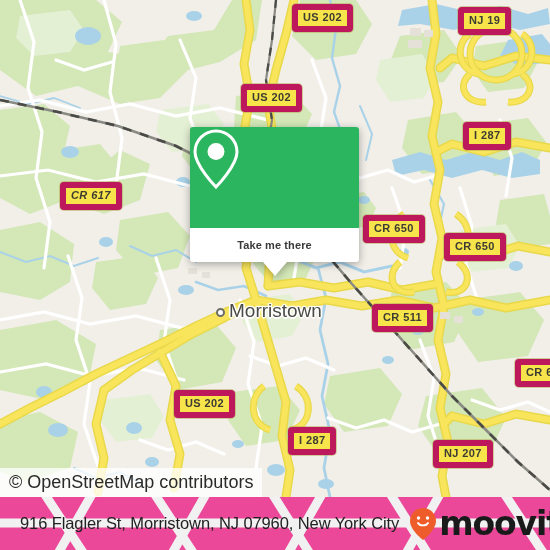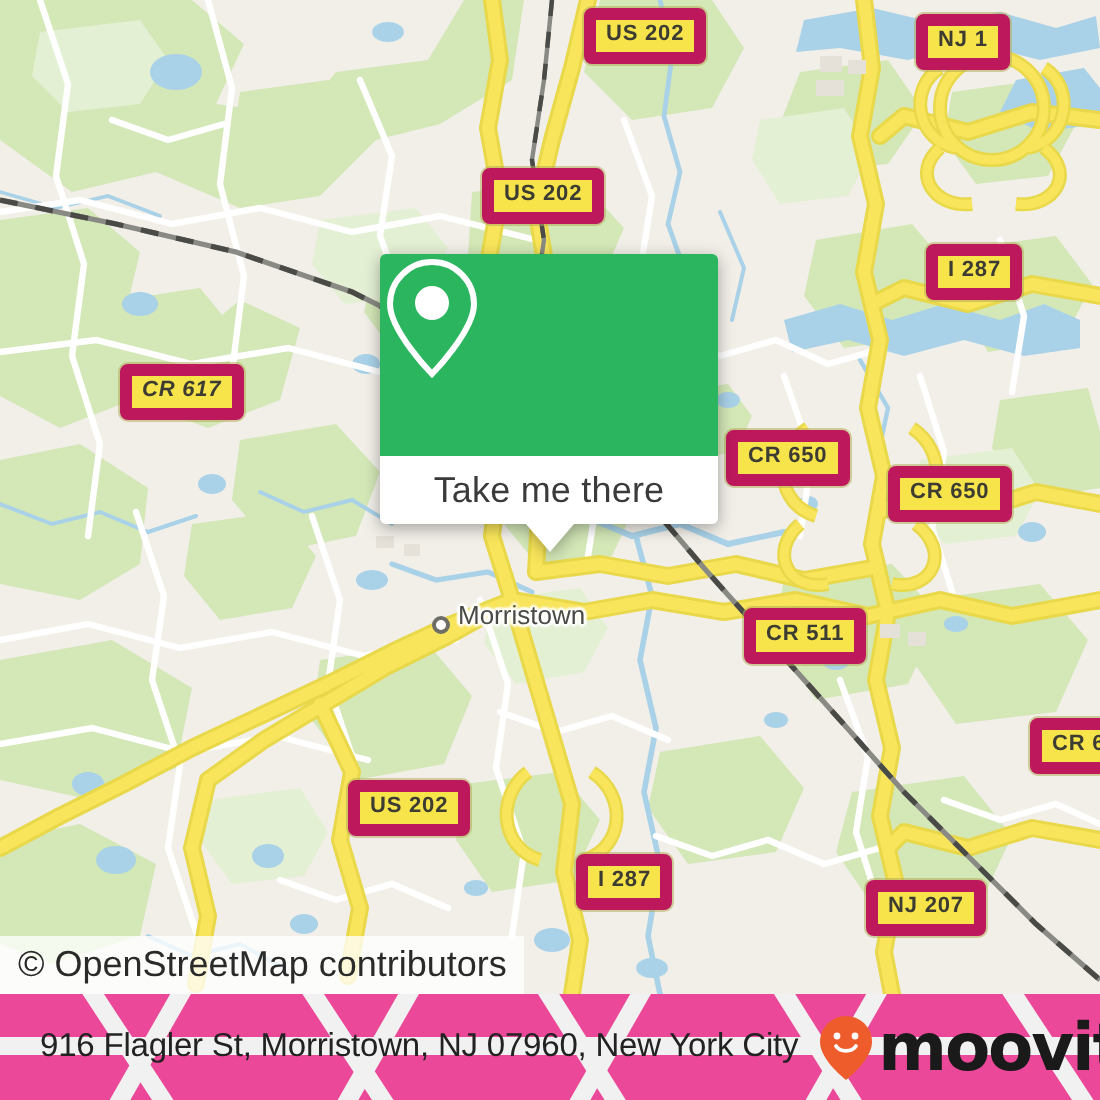--- a/index.html
+++ b/index.html
@@ -31,21 +31,21 @@
     line-height:13px;
     white-space:nowrap;
     box-shadow:0 0 0 1px rgba(180,170,90,.55);
     font-family:"Liberation Sans","DejaVu Sans",sans-serif;
   }
 
   
   .place{
     position:absolute;
     color:#4a4a46;
-    font-size:13px;
+    font-size:19px;
     white-space:nowrap;
     text-shadow:
       1.5px 0 1px #fff,-1.5px 0 1px #fff,0 1.5px 1px #fff,0 -1.5px 1px #fff,
       1px 1px 1px #fff,-1px 1px 1px #fff,1px -1px 1px #fff,-1px -1px 1px #fff;
   }
   .place-dot{
     position:absolute;
     width:9px;height:9px;border-radius:50%;
     background:#fff;border:2px solid #6e6e66;
     box-sizing:border-box;
@@ -60,21 +60,21 @@
     height:101px;background:#2bb55f;
     border-radius:3px 3px 0 0;
     display:flex;align-items:center;justify-content:center;
   }
   #popup-foot{
     height:34px;background:#fff;
     border-radius:0 0 3px 3px;
     display:flex;align-items:center;justify-content:center;
   }
   #popup-foot span{
-    color:#3a3a3a;font-size:18px;letter-spacing:.1px;
+    color:#3a3a3a;font-size:11px;letter-spacing:.1px;font-weight:bold;
   }
   #popup-tail{
     position:absolute;left:50%;top:135px;margin-left:-12px;
     width:0;height:0;
     border-left:12px solid transparent;
     border-right:12px solid transparent;
     border-top:14px solid #fff;
   }
 
   
@@ -322,21 +322,21 @@
           <rect x="202" y="272" width="8" height="6"></rect>
         </g>
       </g>
     </svg>
 
     <div class="place-dot" style="left:216px;top:308px;"></div>
     <div class="place" style="left:229px;top:300px;">Morristown</div>
 
     <div id="shields">
         <div class="shield" style="left: 292px; top: 4px;">US 202</div>
-        <div class="shield" style="left: 458px; top: 7px;">NJ 1</div>
+        <div class="shield" style="left: 458px; top: 7px;">NJ 19</div>
         <div class="shield" style="left: 241px; top: 84px;">US 202</div>
         <div class="shield" style="left: 463px; top: 122px;">I 287</div>
         <div class="shield" style="left: 60px; top: 182px; font-style: italic;">CR 617</div>
         <div class="shield" style="left: 363px; top: 215px;">CR 650</div>
         <div class="shield" style="left: 444px; top: 233px;">CR 650</div>
         <div class="shield" style="left: 372px; top: 304px;">CR 511</div>
         <div class="shield" style="left: 515px; top: 359px;">CR 62</div>
         <div class="shield" style="left: 174px; top: 390px;">US 202</div>
         <div class="shield" style="left: 288px; top: 427px;">I 287</div>
         <div class="shield" style="left: 433px; top: 440px;">NJ 207</div>

